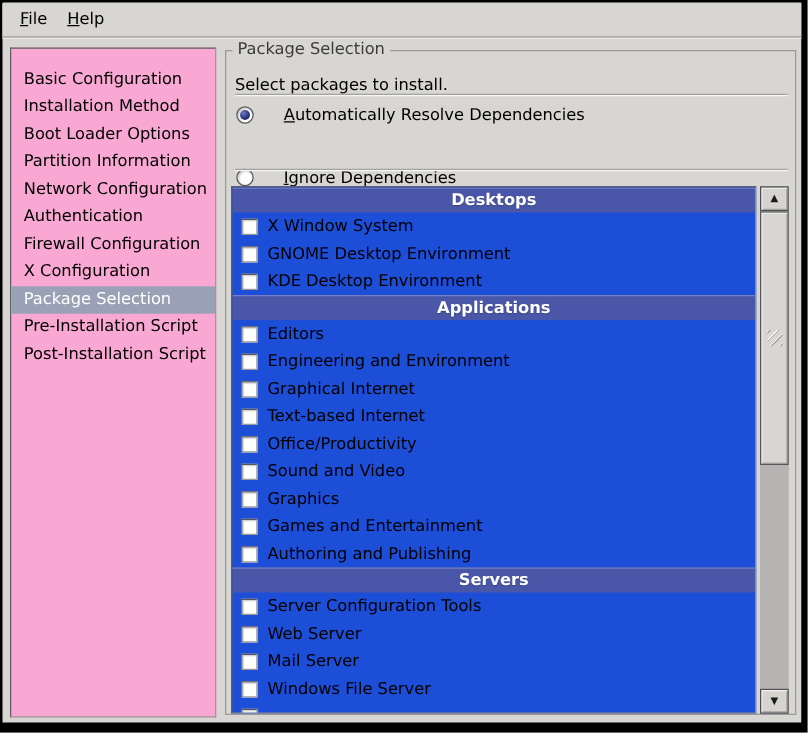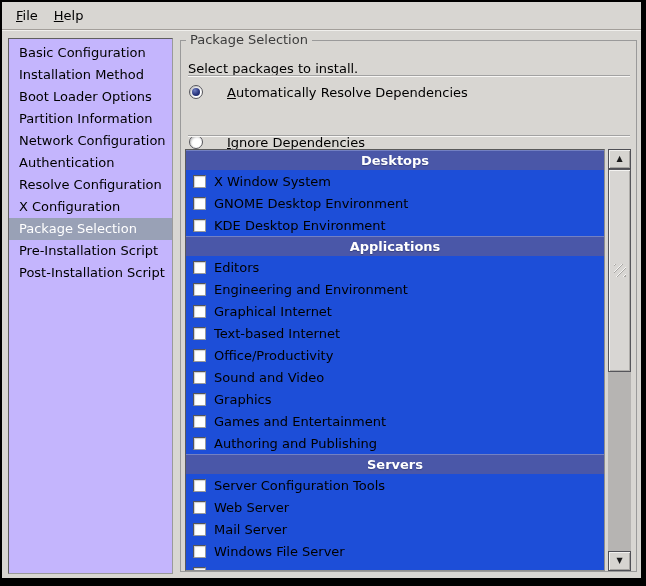--- a/index.html
+++ b/index.html
@@ -23,24 +23,24 @@
     box-shadow:0 1px 0 #f0efec;
   }
   .menu-item {
     padding:4px 8px; cursor:default;
   }
   .mn { text-decoration:underline; }
 
   
   .sidebar {
     position:absolute; left:6px; top:36px; width:165px; height:536px;
-    background:#c4b5fd;
+    background:#f9a8d4;
     border:1px solid;
     border-color:#5f5f5f #9a9a9a #9a9a9a #5f5f5f;
-    padding-top:3px;
+    padding-top:14px;
     overflow:hidden;
   }
   .side-item {
     height:22px; line-height:22px; padding-left:10px;
     white-space:nowrap; cursor:default;
   }
   .side-item.selected { background:#99a1b6; color:#fff; }
 
   
   .frame {
@@ -137,21 +137,21 @@
     <div class="menu-item"><span class="mn">H</span><span>elp</span></div>
   </div>
 
   <div class="sidebar">
     <div class="side-item">Basic Configuration</div>
     <div class="side-item">Installation Method</div>
     <div class="side-item">Boot Loader Options</div>
     <div class="side-item">Partition Information</div>
     <div class="side-item">Network Configuration</div>
     <div class="side-item">Authentication</div>
-    <div class="side-item">Resolve Configuration</div>
+    <div class="side-item">Firewall Configuration</div>
     <div class="side-item">X Configuration</div>
     <div class="side-item selected">Package Selection</div>
     <div class="side-item">Pre-Installation Script</div>
     <div class="side-item">Post-Installation Script</div>
   </div>
 
   <div class="frame">
     <span class="frame-title">Package Selection</span>
     <div class="subtitle">Select packages to install.</div>
     <div class="sep sep1"></div>

